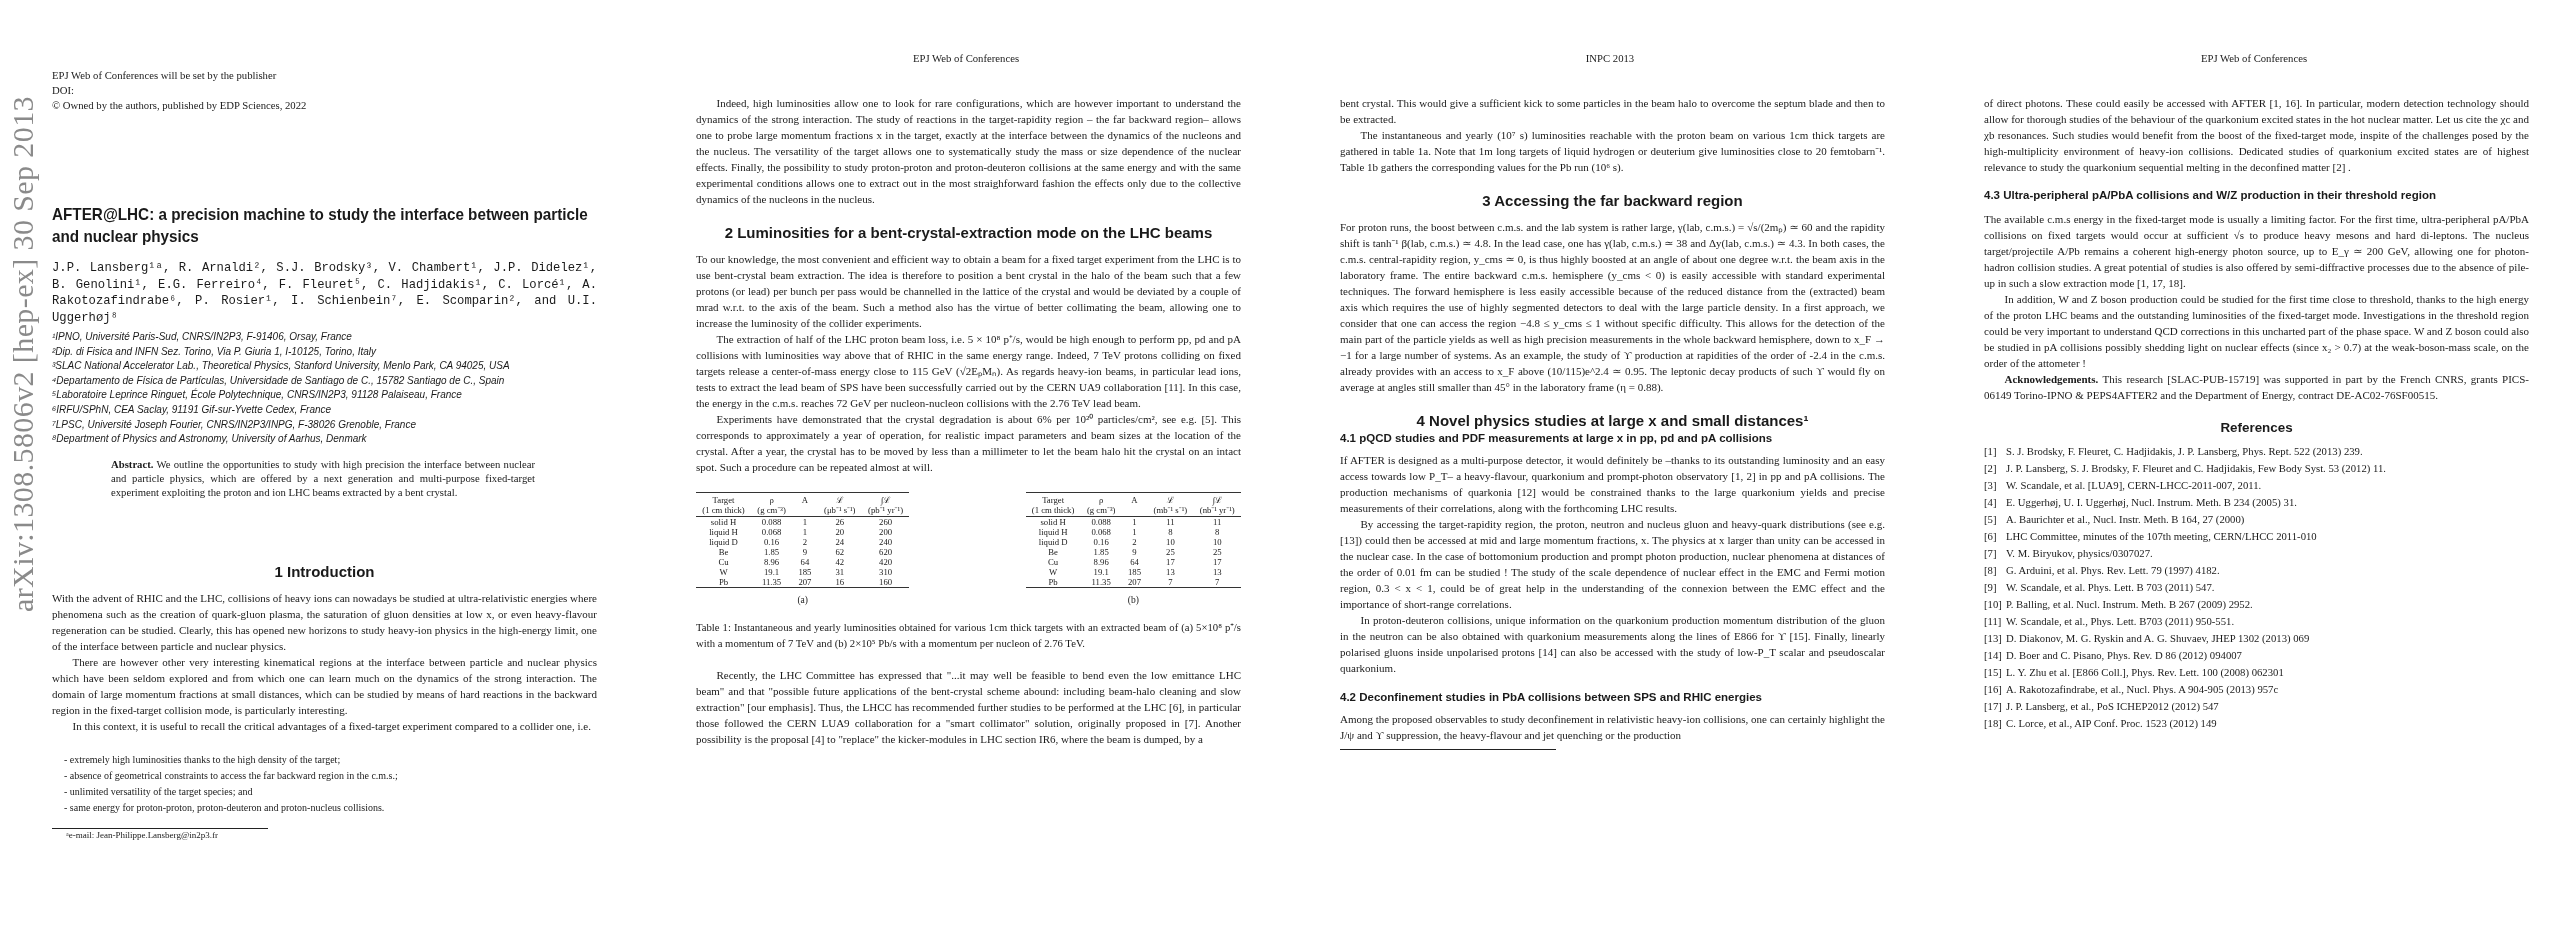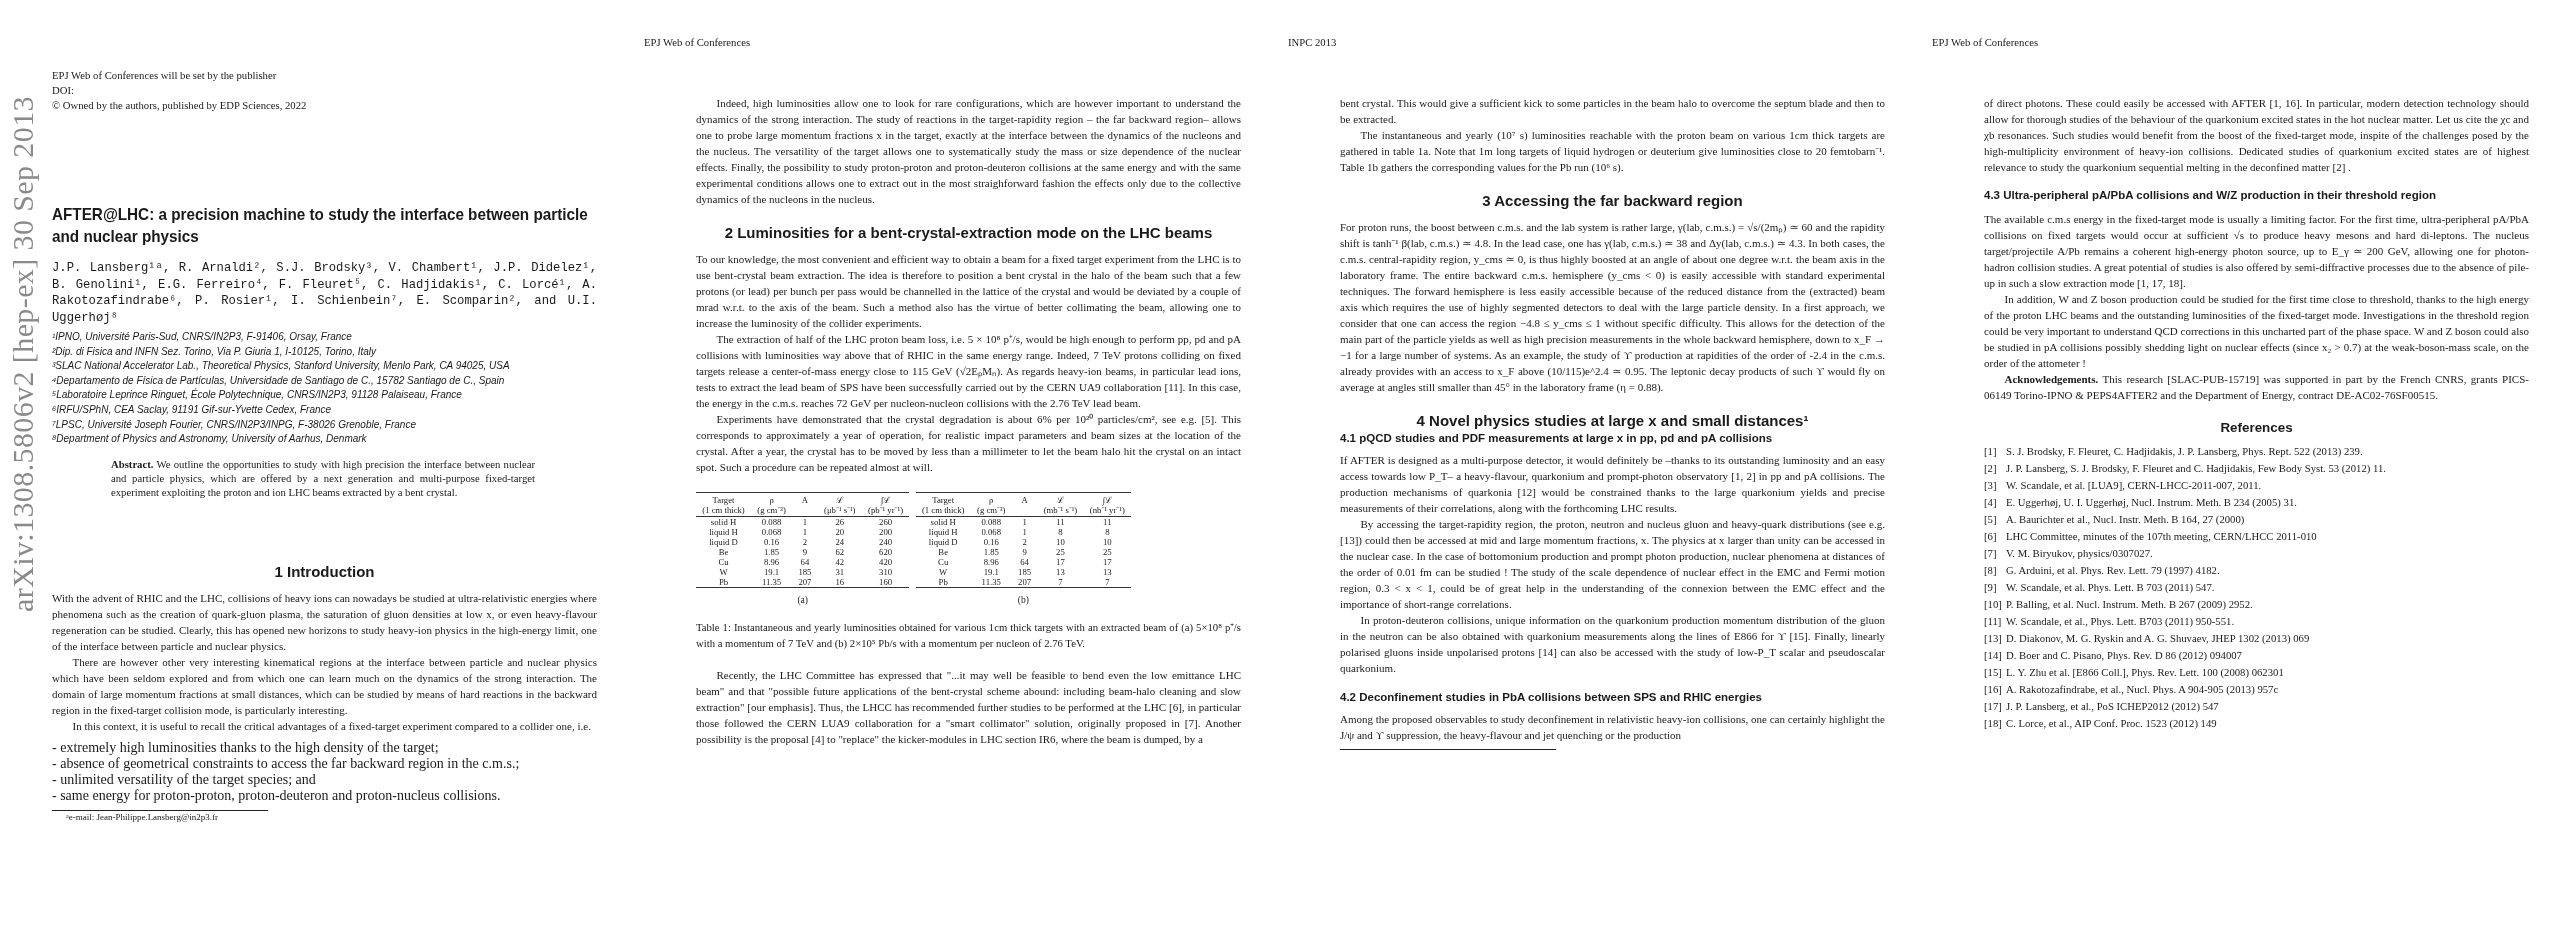--- a/index.html
+++ b/index.html
@@ -1,32 +1,32 @@
 <!DOCTYPE html>
 <html style="font-size:12.6px"><head>
 <meta charset="utf-8">
 <style>
   html,body{margin:0;padding:0;background:#fff;}
   body{width:2576px;height:948px;position:relative;overflow:hidden;font-family:"Liberation Serif",serif;color:#1a1a1a;}
   .page{position:absolute;top:0;width:644px;height:948px;background:#fff;}
   #p1{left:0}#p2{left:644px}#p3{left:1288px}#p4{left:1932px}
   .col{position:absolute;left:52px;width:545px;}
-  .rhead{position:absolute;top:36px;width:100%;font-size:10.7px;}
+  .rhead{position:absolute;top:52px;width:100%;text-align:center;font-size:10.7px;}
   .pubinfo{position:absolute;left:52px;top:68px;font-size:10.7px;line-height:15px;}
   .stamp{position:absolute;left:6.3px;top:612px;transform-origin:0 0;transform:rotate(-90deg);font-size:30px;color:#8a8a8a;white-space:nowrap;letter-spacing:0.4px;}
   .title{position:absolute;left:52px;top:204px;width:545px;font-family:"Liberation Sans",sans-serif;font-weight:bold;font-size:16.6px;line-height:22px;transform:scaleX(0.92);transform-origin:0 0;width:593px;}
   .authors{position:absolute;left:52px;top:260px;width:545px;font-family:Liberation Mono, monospace;font-size:12.2px;line-height:16.6px;text-align:justify;}
   .affils{position:absolute;left:52px;top:330px;width:545px;font-family:"Liberation Sans",sans-serif;font-style:italic;font-size:10px;line-height:14.6px;}
   .abstract{position:absolute;left:111px;top:457px;width:424px;font-size:10.7px;line-height:14.2px;text-align:justify;}
   .abstract b{font-weight:bold;}
   h2{font-family:"Liberation Sans",sans-serif;font-weight:bold;font-size:15px;margin:0;text-align:center;}
   h3{font-family:"Liberation Sans",sans-serif;font-weight:bold;font-size:11.5px;margin:0;}
   p{margin:0;font-size:11px;line-height:16px;text-align:justify;}
   p.ind{text-indent:20.5px;}
-  ul.dash{list-style:none;margin:0;padding:0;font-size:14px;line-height:16px;}
+  ul.dash{list-style:none;margin:12px;padding:0;font-size:10px;line-height:16px;}
   ul.dash li:before{content:"-  ";}
   .fnline{width:216px;border-top:1.2px solid #222;margin-top:6.3px;}
   .fn{font-size:9px;line-height:12px;padding-left:14.2px;text-align:justify;}
   table.lum{border-collapse:collapse;font-size:8.7px;line-height:10px;text-align:center;}
   table.lum th{font-weight:normal;padding:1.6px 6.3px;border-top:1.2px solid #333;border-bottom:1.2px solid #333;vertical-align:top;}
   table.lum td{padding:0 6.3px;}
   table.lum tr:last-child td{border-bottom:1.2px solid #333;}
   .tcap{font-size:9.5px;text-align:center;margin-top:6.3px;}
   .caption{font-size:10.7px;line-height:16px;text-align:justify;}
   .refs{font-size:10.7px;line-height:17px;}
@@ -82,21 +82,21 @@
   <div class="rhead">EPJ Web of Conferences</div>
   <div class="col" style="top:95px;">
     <p class="ind">Indeed, high luminosities allow one to look for rare configurations, which are however important to understand the dynamics of the strong interaction. The study of reactions in the target-rapidity region – the far backward region– allows one to probe large momentum fractions x in the target, exactly at the interface between the dynamics of the nucleons and the nucleus. The versatility of the target allows one to systematically study the mass or size dependence of the nuclear effects. Finally, the possibility to study proton-proton and proton-deuteron collisions at the same energy and with the same experimental conditions allows one to extract out in the most straighforward fashion the effects only due to the collective dynamics of the nucleons in the nucleus.</p>
     <div style="height:17.4px"></div>
     <h2>2  Luminosities for a bent-crystal-extraction mode on the LHC beams</h2>
     <div style="height:9.5px"></div>
     <p>To our knowledge, the most convenient and efficient way to obtain a beam for a fixed target experiment from the LHC is to use bent-crystal beam extraction. The idea is therefore to position a bent crystal in the halo of the beam such that a few protons (or lead) per bunch per pass would be channelled in the lattice of the crystal and would be deviated by a couple of mrad w.r.t. to the axis of the beam. Such a method also has the virtue of better collimating the beam, allowing one to increase the luminosity of the collider experiments.</p>
     <p class="ind">The extraction of half of the LHC proton beam loss, i.e. 5 × 10⁸ p⁺/s, would be high enough to perform pp, pd and pA collisions with luminosities way above that of RHIC in the same energy range. Indeed, 7 TeV protons colliding on fixed targets release a center-of-mass energy close to 115 GeV (√2EₚMₙ). As regards heavy-ion beams, in particular lead ions, tests to extract the lead beam of SPS have been successfully carried out by the CERN UA9 collaboration [11]. In this case, the energy in the c.m.s. reaches 72 GeV per nucleon-nucleon collisions with the 2.76 TeV lead beam.</p>
     <p class="ind">Experiments have demonstrated that the crystal degradation is about 6% per 10²⁰ particles/cm², see e.g. [5]. This corresponds to approximately a year of operation, for realistic impact parameters and beam sizes at the location of the crystal. After a year, the crystal has to be moved by less than a millimeter to let the beam halo hit the crystal on an intact spot. Such a procedure can be repeated almost at will.</p>
     <div style="height:17.4px"></div>
-    <div style="display:flex;gap:6.3px;justify-content:flex-start;">
+    <div style="display:flex;gap:6.3px;justify-content:space-between;">
       <div>
         <table class="lum" id="tblA">
             <thead>
               <tr>
                 <th>
                   <div>Target</div>
                   <div>(1 cm thick)</div>
                 </th>
                 <th>
                   <div>ρ</div>

